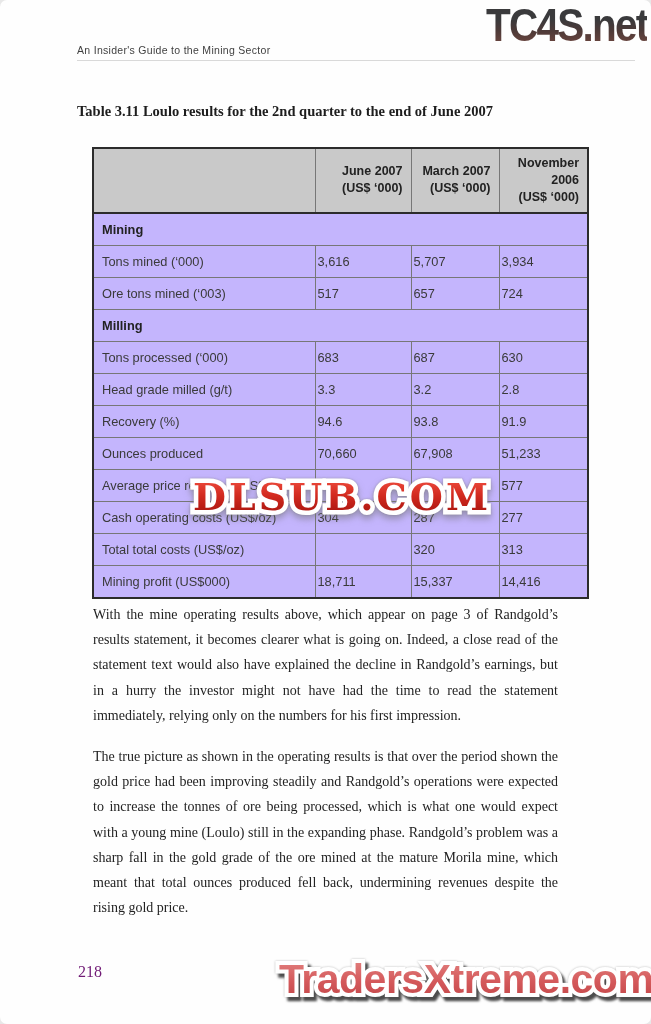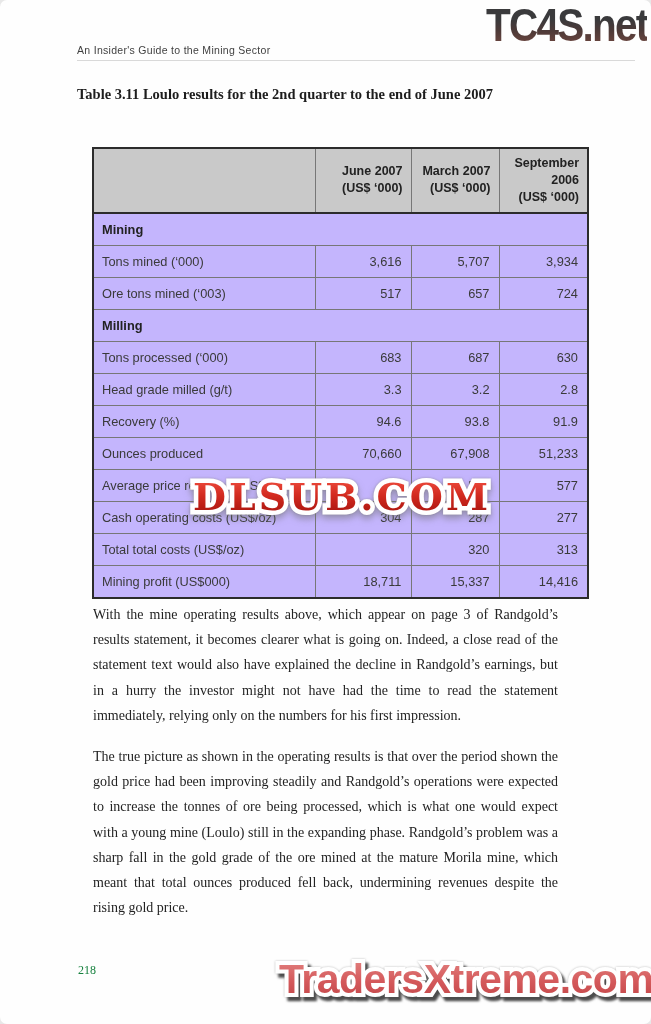--- a/index.html
+++ b/index.html
@@ -24,59 +24,59 @@
     position: absolute; top: 2px; right: 4px;
     font-family: "Liberation Sans", sans-serif;
     font-weight: 800; font-size: 46px; letter-spacing: -2px;
     transform: scaleX(0.88); transform-origin: 100% 0;
     background: linear-gradient(180deg, #3a3a3c 38%, #4d3a38 62%, #744840 100%);
     -webkit-background-clip: text; background-clip: text; color: transparent;
     text-shadow: none; line-height: 1;
   }
   
   .table-title {
-    position: absolute; left: 77px; top: 86px; width: 500px;
+    position: absolute; left: 77px; top: 103px; width: 500px;
     font-family: "Liberation Serif", serif;
     font-weight: bold; font-size: 14.5px; color: #1d1d1d;
   }
   
   .results-table {
     position: absolute; left: 92px; top: 147px; width: 495px;
     border-collapse: collapse; table-layout: fixed;
     font-family: "Liberation Sans", sans-serif; color: #3a3a3a;
     border: 2px solid #2c2c2c; background: #c4b5fd;
   }
   .results-table th, .results-table td { border: 1px solid #777; }
   .results-table th {
     background: #c9c9c9; font-weight: bold; font-size: 12.5px;
     text-align: right; padding: 6px 8px 6px 2px; height: 40px;
     white-space: pre-line; line-height: 1.35; color: #222;
     border-bottom: 2px solid #2c2c2c; vertical-align: middle;
   }
   .results-table td { height: 27px; font-size: 12.8px; vertical-align: middle; }
   .results-table td.label { text-align: left; padding: 2px 4px 2px 8px; }
-  .results-table td.val { text-align: right; padding: 2px 9px 2px 2px; margin-left: 24px; }
+  .results-table td.val { text-align: left; padding: 2px 9px 2px 2px; margin-left: 24px; }
   .results-table td.section { font-weight: bold; text-align: left; padding: 2px 4px 2px 8px; color: #222; }
   
   .content {
     position: absolute; left: 77px; top: 586px; width: 497px;
     font-family: "Liberation Serif", serif; color: #232323;
   }
   .content p {
     margin: 16px; font-size: 14px; line-height: 25.2px;
     text-align: justify;
   }
   .content .section-heading {
     margin: 23px 0 22px 0; font-size: 15.5px; color: #333;
     font-family: "Liberation Sans", sans-serif; font-weight: normal;
     letter-spacing: 0.2px;
   }
   .page-number {
     position: absolute; left: 78px; top: 963px;
-    font-family: "Liberation Serif", serif; font-size: 12px; color: #15803d;
+    font-family: "Liberation Serif", serif; font-size: 16px; color: #701a75;
   }
   
   .wm-sticker { position: absolute; line-height: 1; white-space: nowrap; }
   .wm-sticker .stroke-layer, .wm-sticker .fill-layer {
     font-weight: bold; white-space: nowrap; line-height: 1; display: block;
   }
   .wm-sticker .stroke-layer { position: relative; color: #fff; }
   .wm-sticker .fill-layer { position: absolute; left: 0; top: 0; }
   .wm-mid {
     left: 181px; top: 478px;
@@ -124,21 +124,21 @@
         <col style="width:88px">
         <col style="width:89px">
     </colgroup>
     <thead>
       <tr>
         <th></th>
         <th>June 2007
 (US$ ‘000)</th>
         <th>March 2007
 (US$ ‘000)</th>
-        <th>September 2006
+        <th>November 2006
 (US$ ‘000)</th>
       </tr>
     </thead>
     <tbody>
         <tr>
           <td colspan="4" class="section">Mining</td>
         </tr>
         <tr>
           <td class="label">Tons mined (‘000)</td>
           <td class="val">3,616</td>

